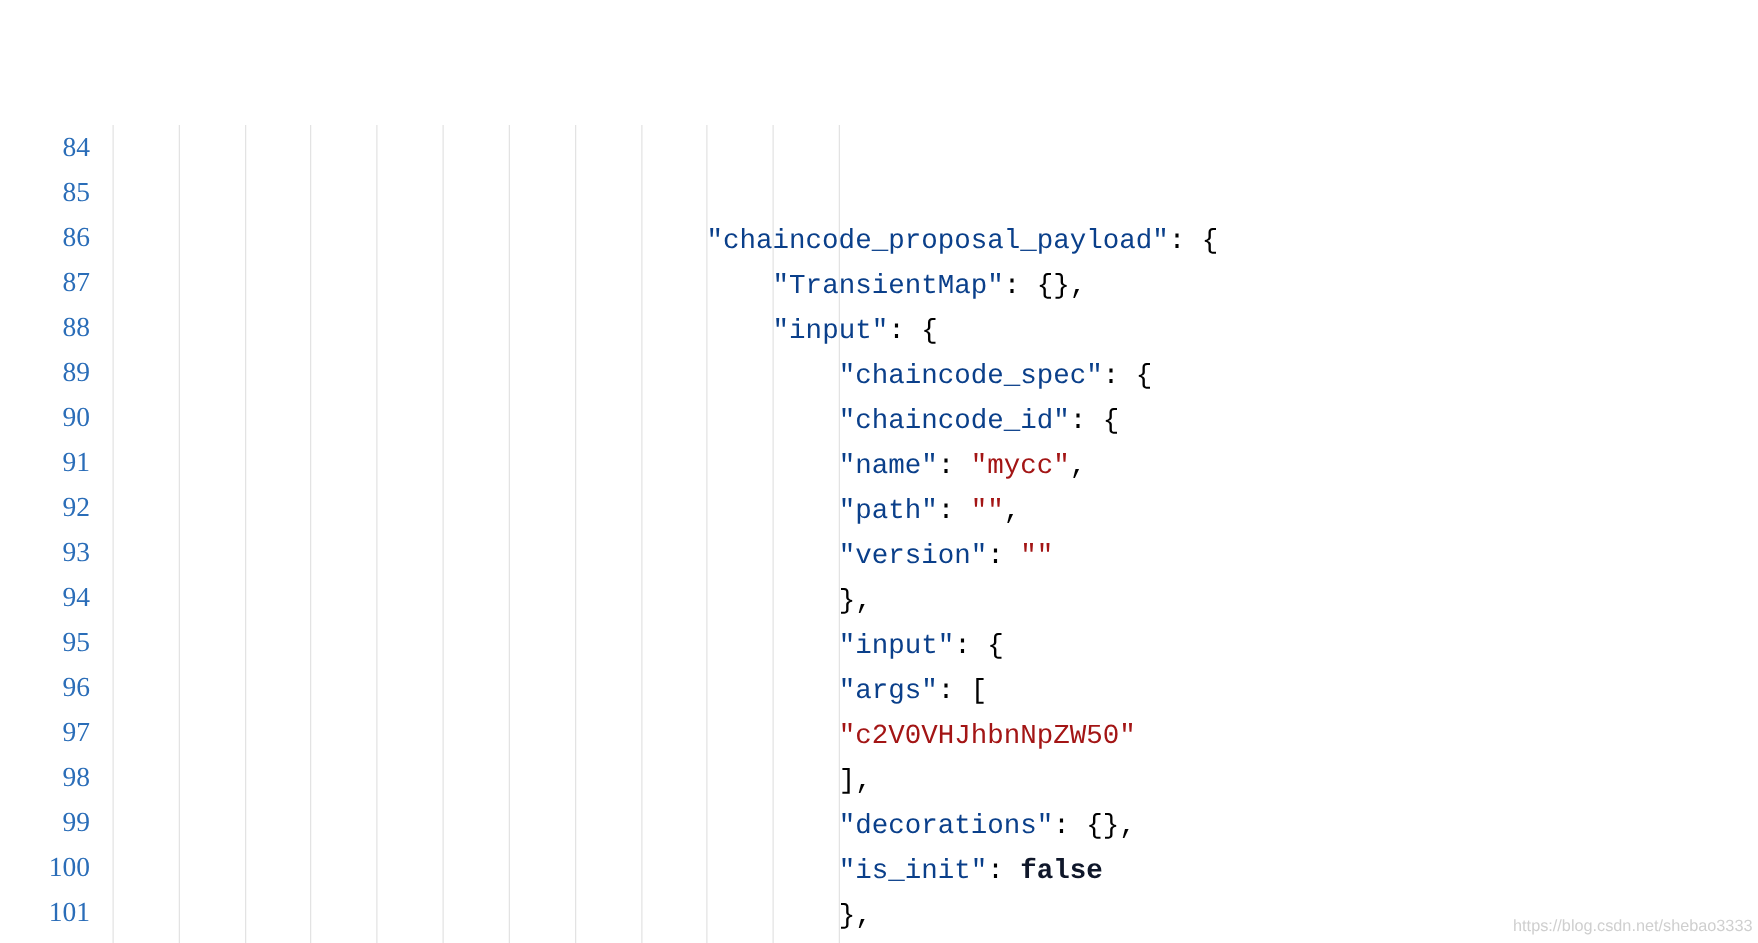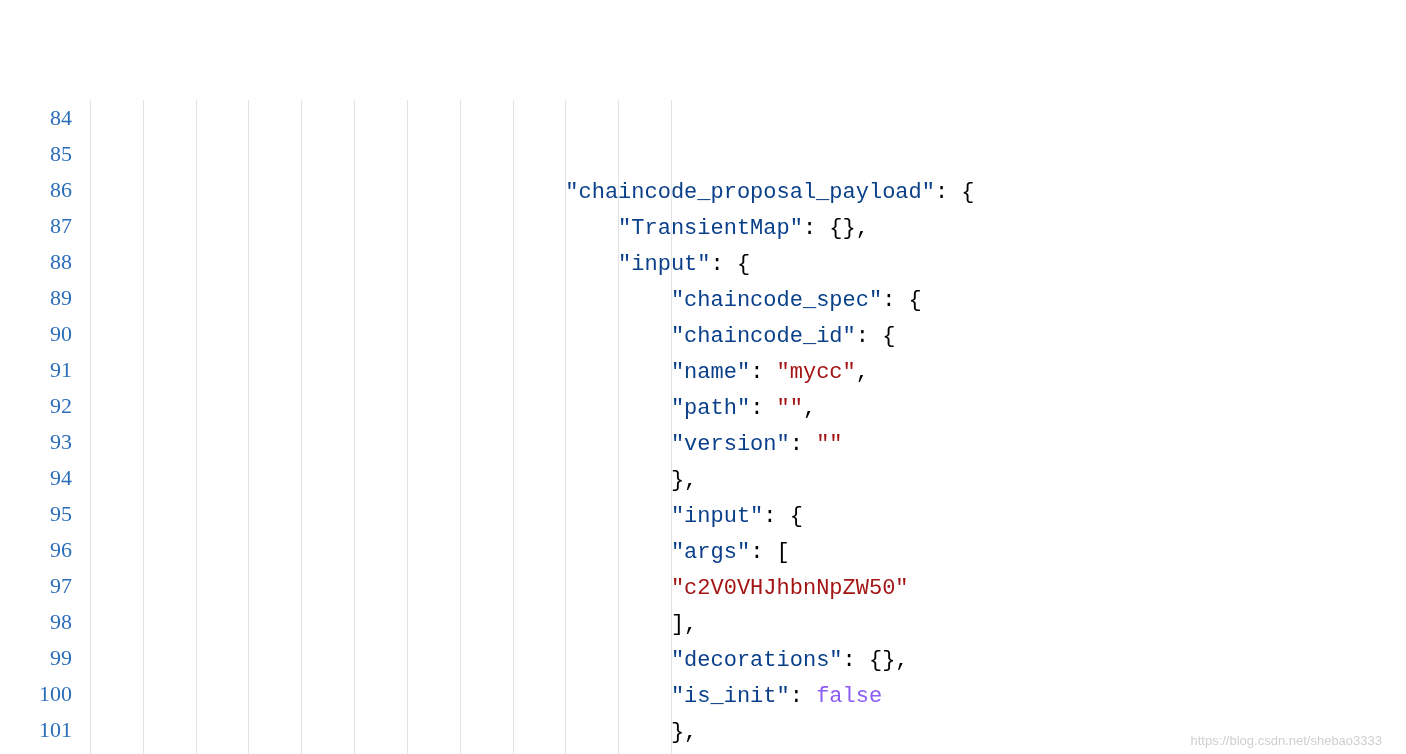--- a/index.html
+++ b/index.html
@@ -49,24 +49,24 @@
     position: relative;
   }
   .line {
     height: 36px;
     line-height: 36px;
     display: block;
   }
   .tok-key    { color: #0a3f8a; }
   .tok-str    { color: #a31515; }
   .tok-punc   { color: #000000; }
-  .tok-bool   { color: #8b5cf6; }
+  .tok-bool   { color: #0f172a; font-weight: bold; }
   .watermark {
     position: fixed;
-    right: 24px;
+    right: 4px;
     bottom: 6px;
     font-family: sans-serif;
     font-size: 13px;
     color: #cfcfcf;
     user-select: none;
   }
 </style>
 </head>
 <body>
 

